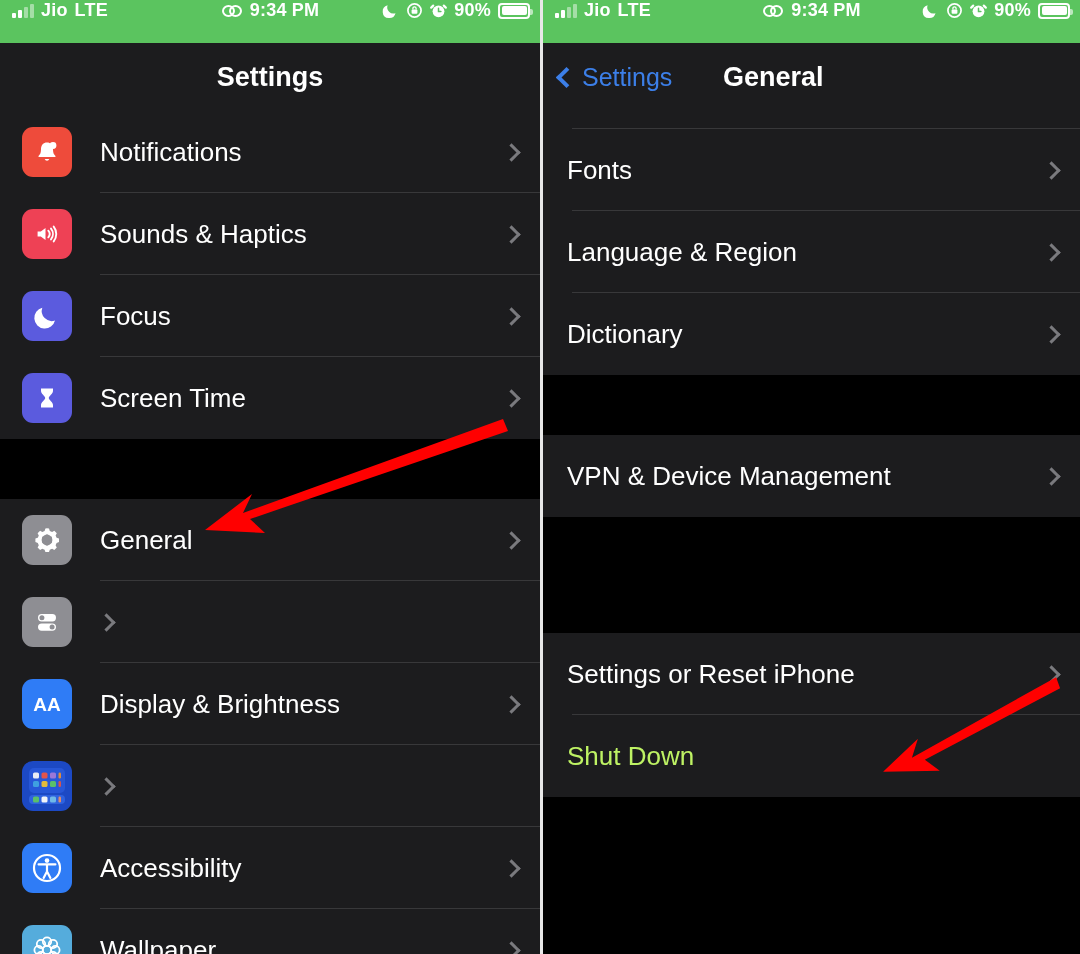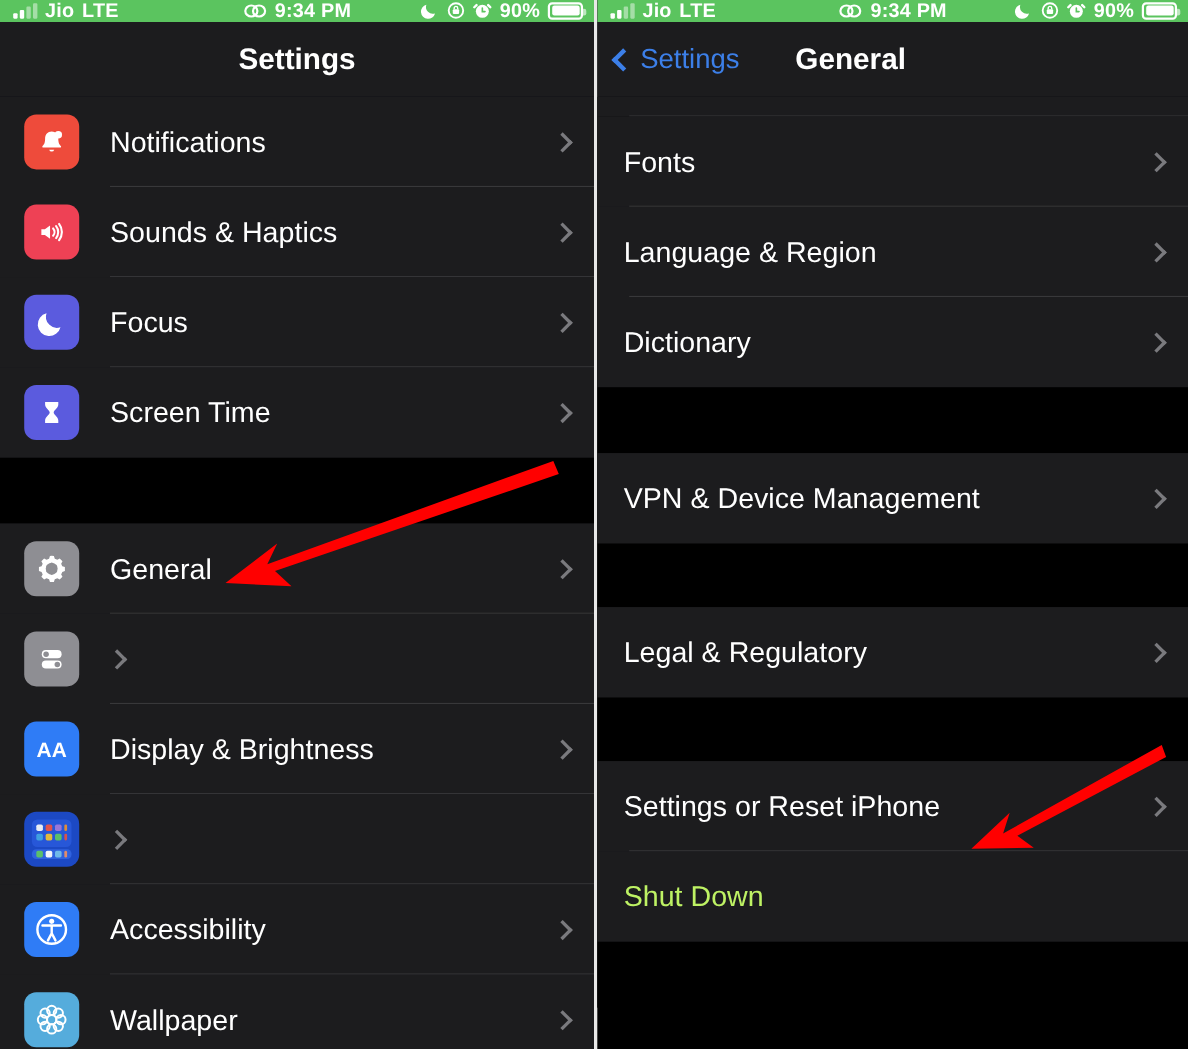--- a/index.html
+++ b/index.html
@@ -5,22 +5,22 @@
   * { margin:0; padding:0; box-sizing:border-box; }
   html,body { width:1080px; height:954px; background:#000; overflow:hidden; }
   body { font-family:"Liberation Sans", sans-serif; -webkit-font-smoothing:antialiased; }
 
   .screens { position:relative; width:1080px; height:954px; display:flex; }
   .phone { position:relative; width:540px; height:954px; background:#000; overflow:hidden; }
   .phone.right { border-left:3px solid #e8e8e8; }
 
   
   .statusbar{
-    height:20px; background:#5BC45F; color:#fff;
-    display:flex; align-items:flex-end; position:relative;
+    height:43px; background:#5BC45F; color:#fff;
+    display:flex; align-items:flex-start; position:relative;
     font-size:19px; font-weight:bold; letter-spacing:.2px;
   }
   .sb-left{ display:flex; align-items:center; gap:7px; padding-left:12px; }
   .sb-center{ position:absolute; left:0; right:0; display:flex; align-items:center;
               justify-content:center; gap:7px; pointer-events:none;}
   .sb-right{ display:flex; align-items:center; gap:7px; margin-left:auto; padding-right:10px; }
   .bars{ display:flex; align-items:flex-end; gap:2px; height:15px; }
   .bars i{ display:block; width:4px; background:#fff; border-radius:1px; }
   .bars i:nth-child(1){ height:5px; }
   .bars i:nth-child(2){ height:8px; }
@@ -378,27 +378,20 @@
       <div class="group">
         <div class="row plain">
           <span class="label">VPN &amp; Device Management</span>
           <span class="disc"></span>
 
         </div>
       </div>
 
       <div class="gap" style="height:58px"></div>
 
-      <div class="group">
-        <div class="row plain">
-          <span class="label">Legal &amp; Regulatory</span>
-          <span class="disc"></span>
-
-        </div>
-      </div>
 
       <div class="gap" style="height:58px"></div>
 
       <div class="group">
         <div class="row plain">
           <span class="label">Settings or Reset iPhone</span>
           <span class="disc"></span>
           <span class="sep"></span>
         </div>
         <div class="row plain">

